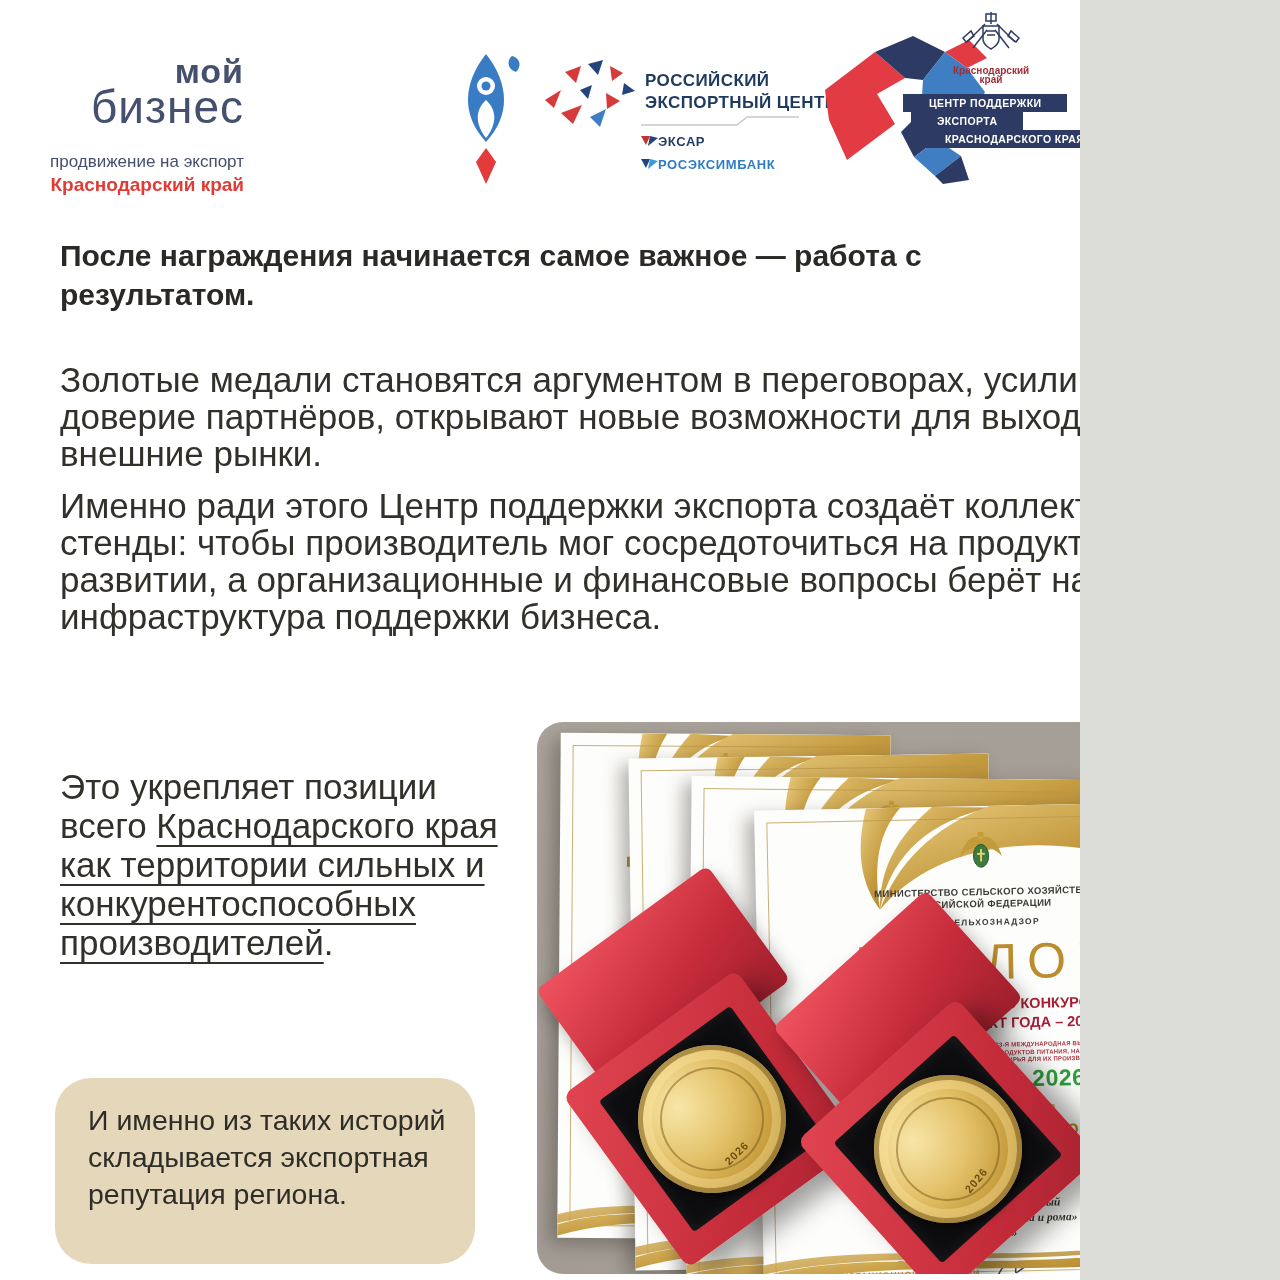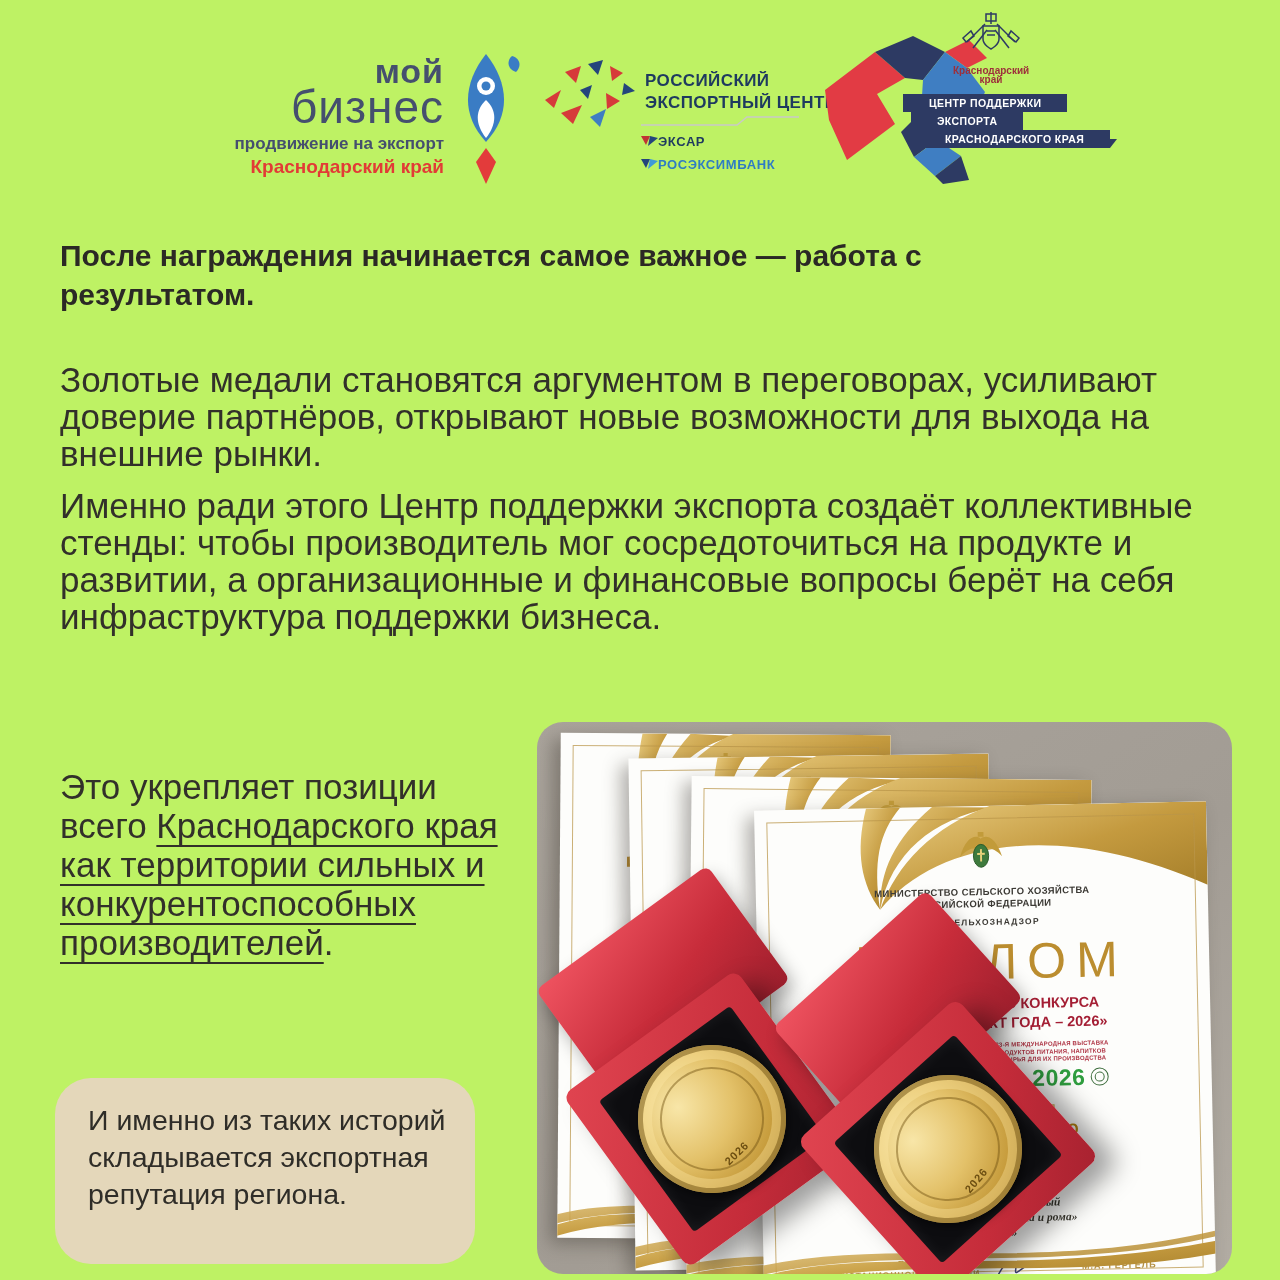--- a/index.html
+++ b/index.html
@@ -1,24 +1,24 @@
 <!DOCTYPE html>
 <html lang="ru"><head>
 <meta charset="utf-8">
 <style>
   html,body{margin:0;padding:0;}
   body{background:#dcdcd8;}
-  .canvas{position:relative;width:1280px;height:1280px;background:#bef264;overflow:hidden;
+  .canvas{position:relative;width:1080px;height:1280px;background:#ffffff;overflow:hidden;
           font-family:"Liberation Sans",sans-serif;color:#32302a;}
 
   
   .mb-block{position:absolute;right:836px;top:56px;text-align:right;color:#454f6e;}
   .mb-w1{font-size:34px;font-weight:800;letter-spacing:1px;line-height:30px;white-space:nowrap;}
   .mb-w2{font-size:46px;font-weight:400;letter-spacing:1px;line-height:42px;white-space:nowrap;}
-  .mb-tag{font-size:17px;font-weight:700;line-height:22px;margin-top:5px;white-space:nowrap;}
+  .mb-tag{font-size:17px;font-weight:400;line-height:22px;margin-top:23px;white-space:nowrap;}
   .mb-reg{font-size:19px;font-weight:800;color:#e23b36;line-height:24px;white-space:nowrap;}
   .rocket{position:absolute;left:450px;top:48px;}
 
   .rec-block{position:absolute;left:535px;top:52px;width:270px;height:140px;}
   .rec-tris{position:absolute;left:0;top:4px;}
   .rec-name{position:absolute;left:110px;top:18px;color:#1e3a5f;font-weight:800;font-size:17px;
             line-height:22px;letter-spacing:.4px;white-space:nowrap;}
   .rec-div{position:absolute;left:106px;top:62px;}
   .rec-member{position:absolute;left:106px;display:flex;align-items:center;font-weight:800;
               font-size:13px;letter-spacing:.6px;white-space:nowrap;}

